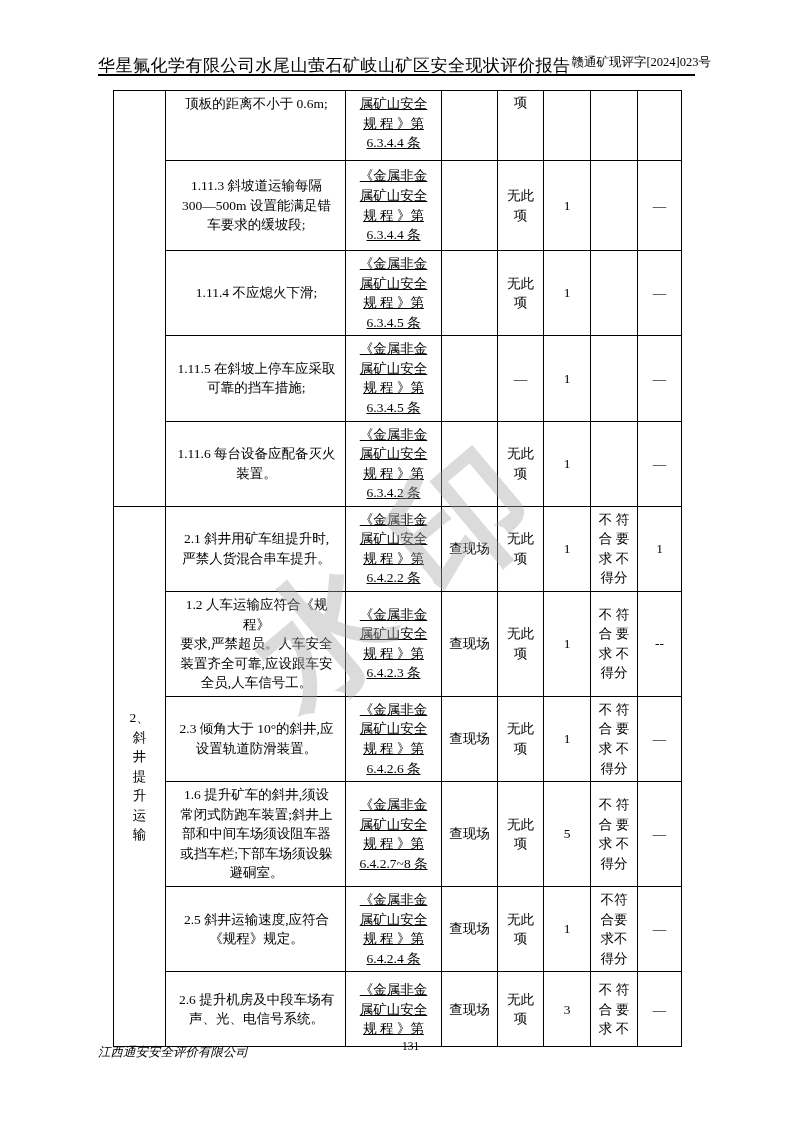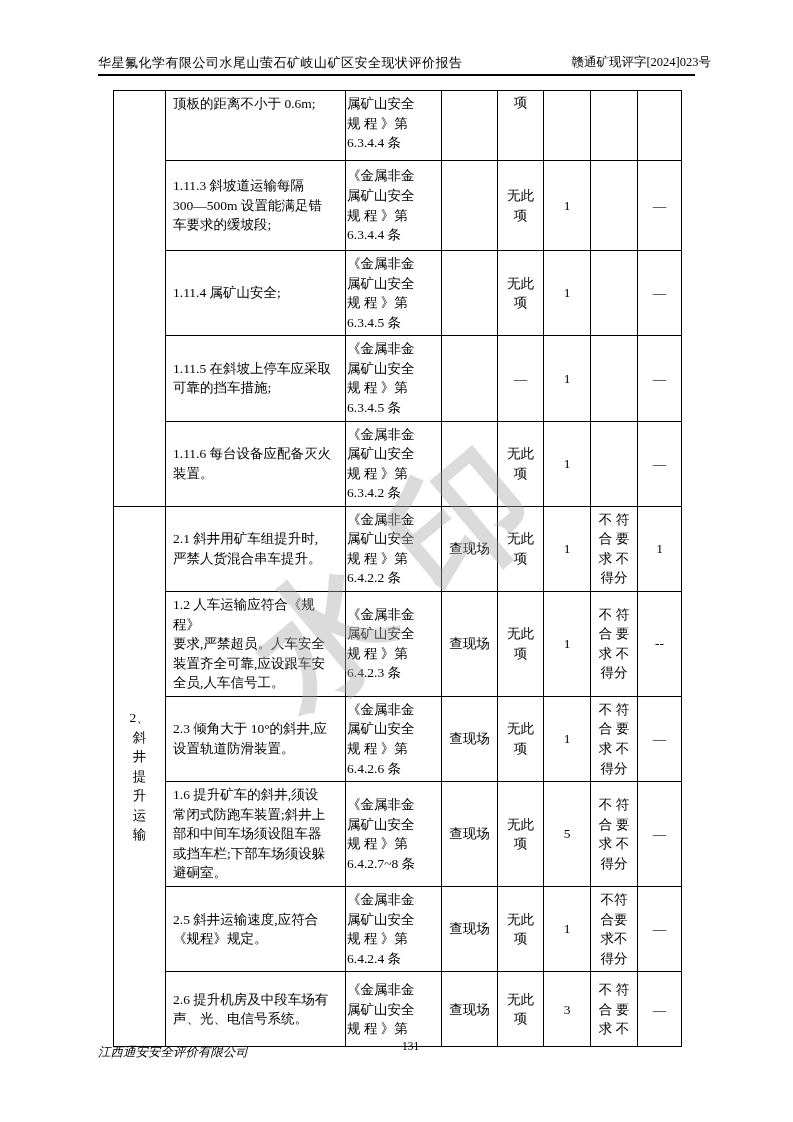--- a/index.html
+++ b/index.html
@@ -11,21 +11,21 @@
     background: #ffffff;
     margin: 0 auto;
     font-family: "Liberation Serif", "DejaVu Serif", serif;
     color: #000;
     overflow: hidden;
   }
   .header-left {
     position: absolute;
     left: 98px;
     top: 54px;
-    font-size: 13px;
+    font-size: 17px;
     letter-spacing: 0.5px;
     white-space: nowrap;
   }
   .header-right {
     position: absolute;
     right: 82px;
     top: 54px;
     font-size: 12.5px;
     white-space: nowrap;
   }
@@ -53,25 +53,27 @@
     white-space: pre-line;
     overflow: hidden;
   }
   td.c-cat {
     text-align: center;
     font-size: 13.5px;
     line-height: 1.35;
     padding: 2px 0;
   }
   td.c-content {
-    text-align: left;
+    text-align: center;
     padding: 3px 5px 3px 7px;
   }
   td.c-basis {
+    text-align: center;
     padding: 3px 1px;
+    text-decoration: underline;
   }
   td.c-method, td.c-situation, td.c-score, td.c-criteria, td.c-result {
     text-align: center;
     padding: 2px 1px;
   }
   tr.vtop td, td.vtop { vertical-align: top; }
   .watermark {
     position: absolute;
     left: 180px;
     top: 400px;
@@ -151,21 +153,21 @@
 规 程 》第
 6.3.4.4 条</td>
         <td class="c-method"></td>
         <td class="c-situation">无此
 项</td>
         <td class="c-score">1</td>
         <td class="c-criteria"></td>
         <td class="c-result">—</td>
       </tr>
       <tr style="height:85px">
-        <td class="c-content">1.11.4 属矿山安全;</td>
+        <td class="c-content">1.11.4 不应熄火下滑;</td>
         <td class="c-basis">《金属非金
 属矿山安全
 规 程 》第
 6.3.4.5 条</td>
         <td class="c-method"></td>
         <td class="c-situation">无此
 项</td>
         <td class="c-score">1</td>
         <td class="c-criteria"></td>
         <td class="c-result">—</td>

